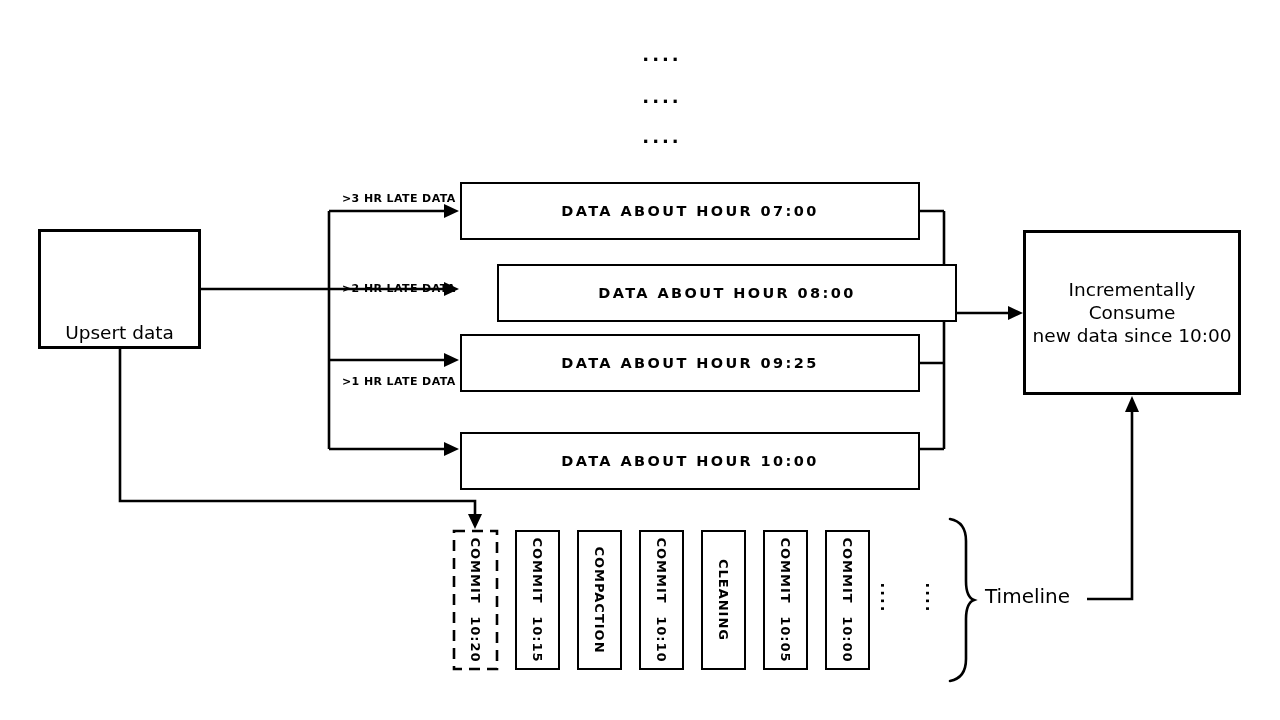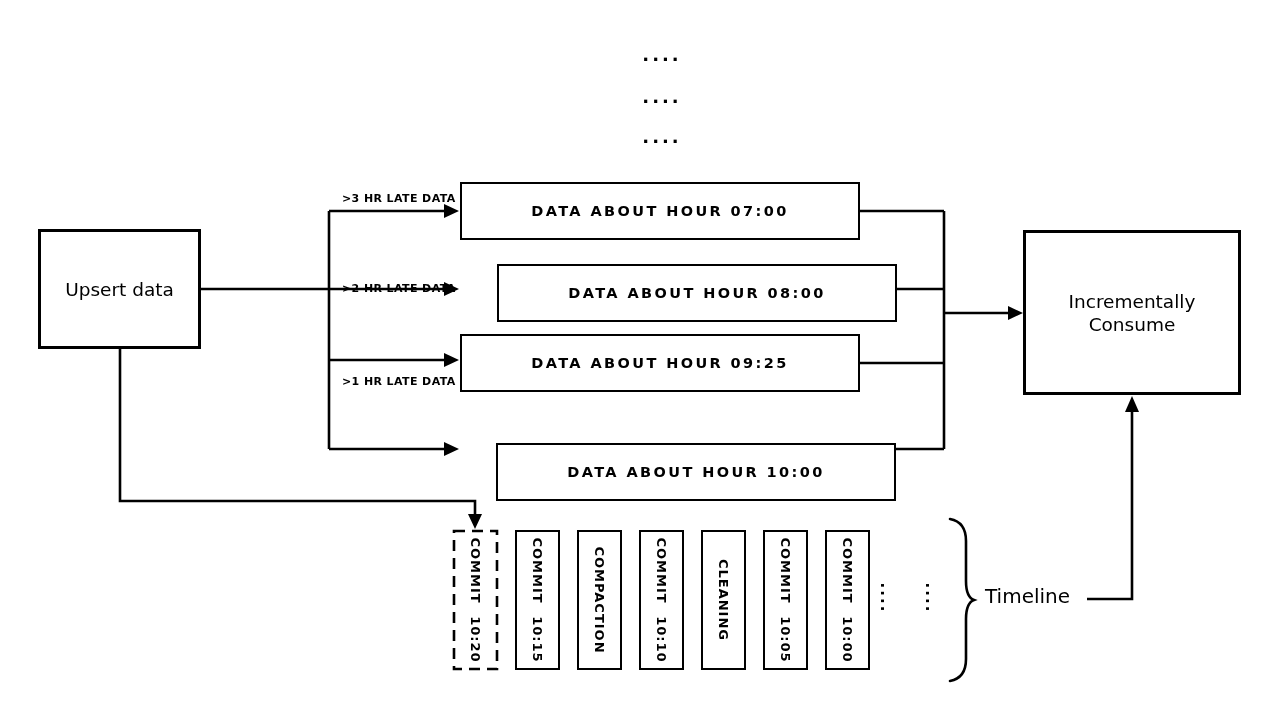--- a/index.html
+++ b/index.html
@@ -11,26 +11,26 @@
   }
   svg.wires { position:absolute; left:0; top:0; width:1280px; height:720px; }
   svg.wires path, svg.wires rect { stroke:#000; stroke-width:2.6; fill:none; }
   svg.wires polygon { fill:#000; stroke:none; }
 
   .box {
     position:absolute; border:2.6px solid #000; background:#fff;
     display:flex; align-items:center; justify-content:center; text-align:center;
   }
   .upsert   { left:38px;  top:229px; width:163px; height:120px; border-width:3px;
-              font-size:18.5px; line-height:27px; }
+              font-size:18.5px; line-height:27px;align-items:flex-end; }
   .consume  { left:1023px; top:230px; width:218px; height:165px; border-width:3px;
               font-size:18.5px; line-height:23px; }
-  .hour     { left:460px; width:400px; height:58px;
+  .hour     { left:460px; width:460px; height:58px;
               font-weight:700; font-size:14.5px; letter-spacing:2.4px; }
-  .hour.h0  { top:182px; } .hour.h1 { top:264px;margin-left:37px; } .hour.h2 { top:334px; } .hour.h3 { top:443px;margin-left:36px; }
+  .hour.h0  { top:182px; } .hour.h1 { top:264px;margin-left:37px; } .hour.h2 { top:334px; } .hour.h3 { top:432px; }
 
   .evt { position:absolute; top:530px; width:45px; height:140px; border:2.6px solid #000; background:#fff; }
   .evt.dashed { border:none; background:transparent; }
   .evt .rot {
     position:absolute; left:50%; top:50%; width:136px; height:40px;
     transform:translate(-50%,-50%) rotate(90deg);
     display:flex; align-items:center; justify-content:center;
     font-weight:700; font-size:13px; letter-spacing:1px; word-spacing:7px; white-space:nowrap;
   }
   .evt.e0 { left:453px; } .evt.e1 { left:515px; } .evt.e2 { left:577px; }
@@ -109,20 +109,21 @@
 <div class="box hour h2">
   <span>DATA ABOUT HOUR 09:25</span>
 </div>
 <div class="box hour h3">
   <span>DATA ABOUT HOUR 10:00</span>
 </div>
 
 <div class="box consume">
   <div>
     <div>Incrementally Consume</div>
+    <div>new data since 10:00</div>
   </div>
 </div>
 
 <div class="evt e0 dashed">
   <span class="rot">COMMIT 10:20</span>
 </div>
 <div class="evt e1">
   <span class="rot">COMMIT 10:15</span>
 </div>
 <div class="evt e2">

